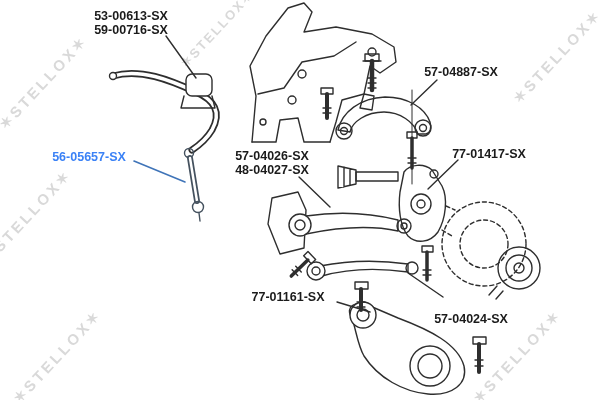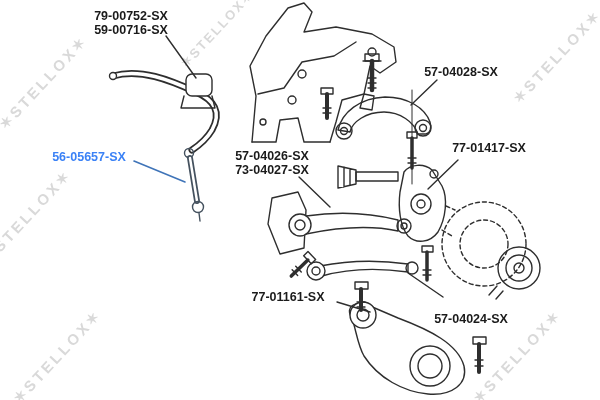--- a/index.html
+++ b/index.html
@@ -166,21 +166,21 @@
     <line x1="166" y1="36" x2="196" y2="78"></line>
     <line x1="437" y1="80" x2="411" y2="105"></line>
     <line x1="134" y1="161" x2="185" y2="182" stroke="#3f74b8" stroke-width="1.6"></line>
     <line x1="299" y1="177" x2="330" y2="207"></line>
     <line x1="458" y1="160" x2="428" y2="189"></line>
     <line x1="337" y1="302" x2="370" y2="312"></line>
     <line x1="443" y1="297" x2="408" y2="273"></line>
   </g>
 </svg>
 
-<div class="plabel" style="left:131px;top:9px">79-00752-SX</div>
+<div class="plabel" style="left:131px;top:9px">53-00613-SX</div>
 <div class="plabel" style="left:131px;top:23px">59-00716-SX</div>
-<div class="plabel" style="left:461px;top:65px">57-04028-SX</div>
+<div class="plabel" style="left:461px;top:65px">57-04887-SX</div>
 <div class="plabel sel" style="left:89px;top:150px">56-05657-SX</div>
 <div class="plabel" style="left:272px;top:149px">57-04026-SX</div>
-<div class="plabel" style="left:272px;top:163px">73-04027-SX</div>
-<div class="plabel" style="left:489px;top:141px">77-01417-SX</div>
+<div class="plabel" style="left:272px;top:163px">48-04027-SX</div>
+<div class="plabel" style="left:489px;top:147px">77-01417-SX</div>
 <div class="plabel" style="left:288px;top:290px">77-01161-SX</div>
 <div class="plabel" style="left:471px;top:312px">57-04024-SX</div>
 
 </body></html>

